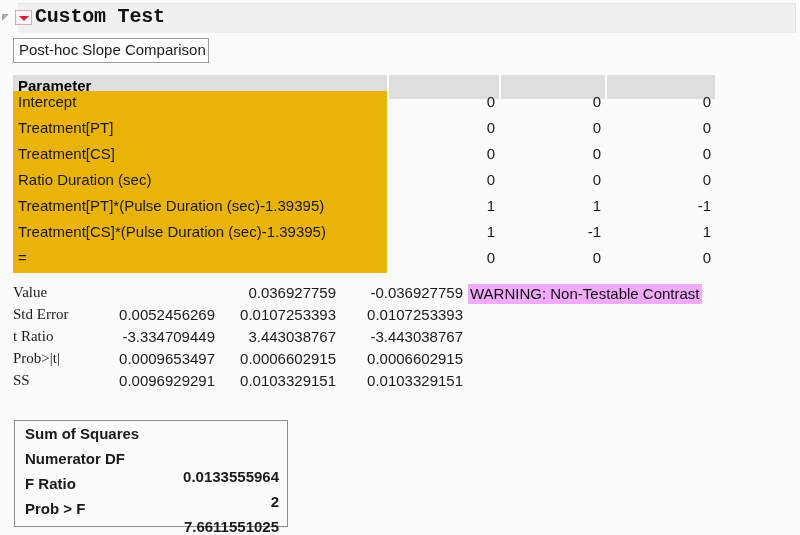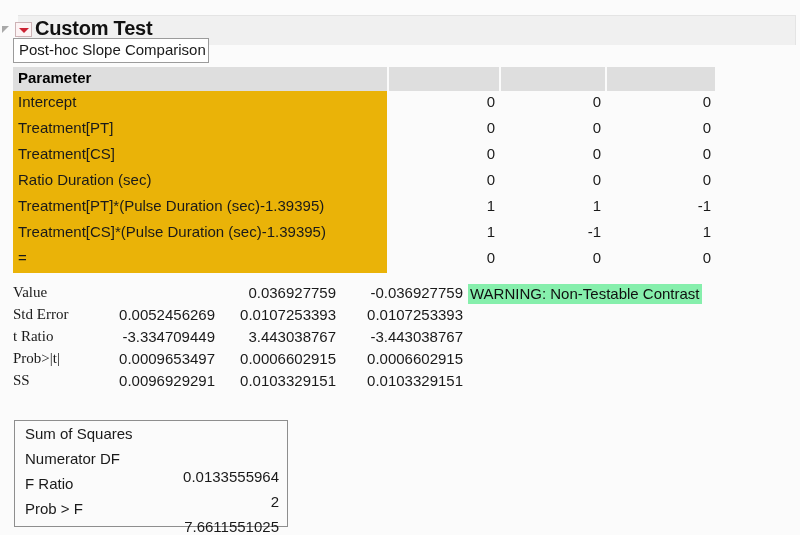--- a/index.html
+++ b/index.html
@@ -14,22 +14,22 @@
     font-family: "Liberation Sans", sans-serif;
     font-size: 15px;
     color: #1a1a1a;
     overflow: hidden;
     position: relative;
   }
 
   
   #outline-bar {
     position: absolute;
-    left: 0; top: 12px;
-    width: 700px; height: 33px;
+    left: 0; top: 0;
+    width: 700px; height: 33px; font-family: Liberation Mono, monospace;
   }
   #title-band {
     position: absolute;
     left: 18px; top: 3px;
     width: 777px; height: 29px;
     background: #f0f0f0;
     border-top: 1px solid #e4e4e4;
     border-right: 1px solid #e4e4e4;
   }
   #disclosure-triangle {
@@ -87,21 +87,21 @@
     position: absolute;
     left: 13px; top: 67px;
     width: 702px;
   }
   #param-head {
     position: relative;
     height: 24px;
   }
   #param-head .hcell {
     position: absolute;
-    top: 0;
+    top: 8px;
     height: 24px;
     background: #dedede;
     box-sizing: border-box;
     padding-left: 12px;
   }
   #param-head .hcell.c0 { left: 0px;   width: 374px; }
   #param-head .hcell.c1 { left: 376px; width: 110px; }
   #param-head .hcell.c2 { left: 488px; width: 104px; }
   #param-head .hcell.c3 { left: 594px; width: 108px; }
   #param-head .hlabel {
@@ -168,21 +168,21 @@
     white-space: nowrap;
     color: #1a1a1a;
   }
   .srow .sval.v0 { left:  52px; width: 150px; }
   .srow .sval.v1 { left: 206px; width: 117px; }
   .srow .sval.v2 { left: 327px; width: 123px; }
 
   #warning-note {
     position: absolute;
     left: 455px; top: 0px;
-    background: #86efac;
+    background: #f0abfc;
     font-size: 15px;
     white-space: nowrap;
     padding: 1px 2px 2px 2px;
     color: #101010;
     text-align: center;
   }
 
   
   #summary-box {
     position: absolute;
@@ -193,20 +193,21 @@
     box-sizing: border-box;
   }
   .sumrow {
     position: relative;
     height: 25px;
   }
   #summary-box .inner {
     position: absolute;
     left: 10px; top: 4px;
     width: 254px;
+    font-weight: bold;
   }
   .sumrow .sumlabel {
     position: absolute;
     left: 0; top: 0;
     font-size: 15px;
     white-space: nowrap;
     color: #1a1a1a;
   }
   .sumrow .sumval {
     position: absolute;

